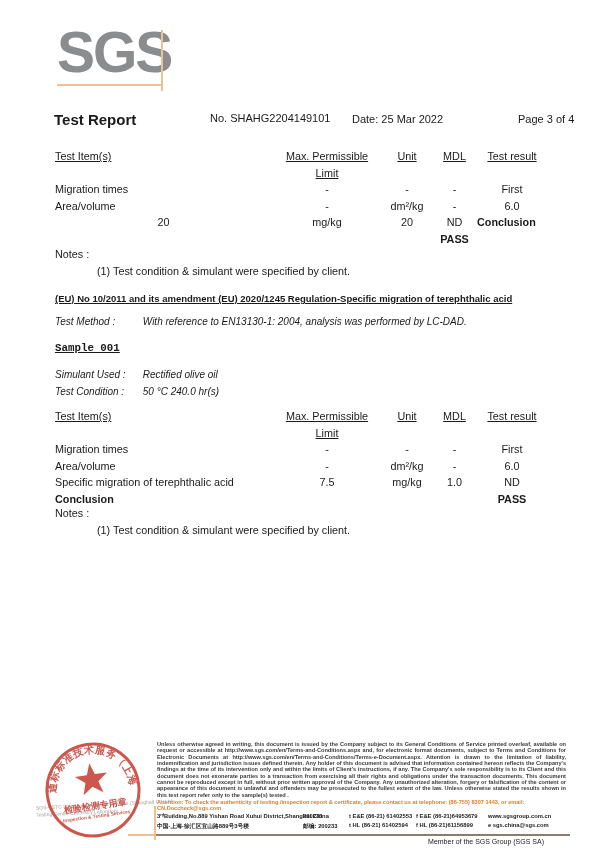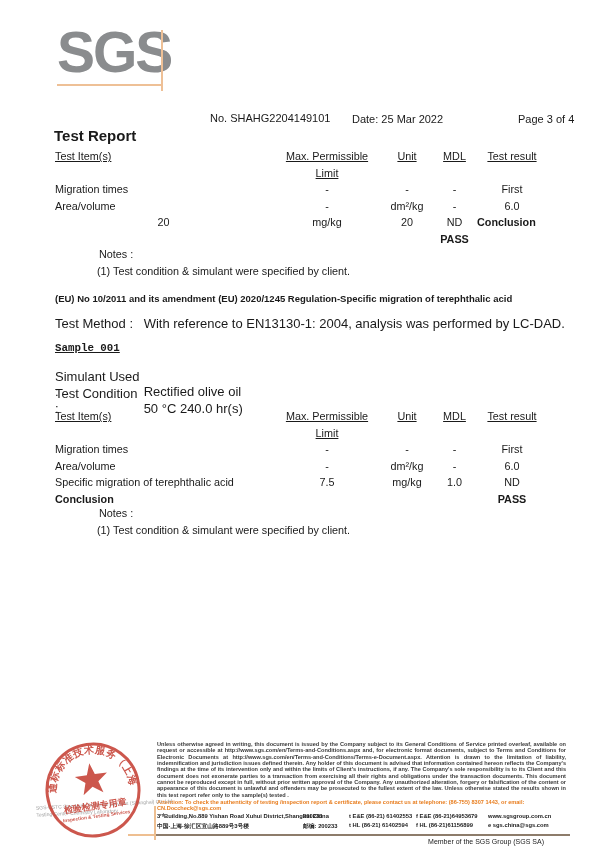--- a/index.html
+++ b/index.html
@@ -8,40 +8,40 @@
   .page { position:relative; width:600px; height:848px; background:#ffffff; overflow:hidden; }
 
   
   .logo { position:absolute; left:57px; top:22px; font-size:57px; font-weight:700;
           color:#8a8c8e; letter-spacing:-2px; line-height:60px; }
   .logo-hline { position:absolute; left:57px; top:84px; width:106px; height:2px; background:#eec096; }
   .logo-vline { position:absolute; left:161px; top:30px; width:2px; height:61px; background:#eec096; }
 
   
   .hdr { position:absolute; top:111px; left:0; width:600px; font-size:11px; }
-  .hdr .title { position:absolute; left:54px; top:16px; font-size:15px; font-weight:700; }
+  .hdr .title { position:absolute; left:54px; top:0; font-size:15px; font-weight:700; }
   .hdr .no    { position:absolute; left:210px; top:1px; }
   .hdr .date  { position:absolute; left:352px; top:2px; }
   .hdr .pg    { position:absolute; left:470px; top:2px;padding-left:48px; }
 
   
   .tbl { position:absolute; left:55px; width:492px; display:grid;
          grid-template-columns:217px 110px 50px 45px 70px; font-size:10.8px; }
   .tbl .c  { line-height:16.5px; text-align:center; }
   .tbl .l  { text-align:left; }
   .tbl .hd { text-decoration:underline; }
   .tbl .b  { font-weight:700; }
   .hd2 span { display:block; text-decoration:underline; }
 
   
-  .notes-label { position:absolute; left:55px; font-size:10.8px;margin-left:44px; }
+  .notes-label { position:absolute; left:55px; font-size:10.8px; }
   .notes-item  { position:absolute; left:97px; font-size:10.8px; }
   .sec-heading { position:absolute; left:55px; width:475px; font-size:9.5px; font-weight:700;
-                 white-space:nowrap; }
-  .kv { position:absolute; left:55px; font-size:13px; }
+                 text-decoration:underline; white-space:nowrap; }
+  .kv { position:absolute; left:55px; font-size:10px;font-style:italic; }
   .kv .k { display:inline-block; width:85px; }
   .sample { position:absolute; left:55px; font-size:10.8px; font-weight:700; text-decoration:underline; }
 
   
   .stamp-under { position:absolute; left:36px; top:801px; width:140px; font-size:5px;
                  color:#a3a3a3; line-height:6.5px; transform:rotate(-3deg); z-index:1; }
   .stamp { position:absolute; left:33px; top:738px; width:120px; height:104px;
            transform:rotate(-8deg); opacity:.85; z-index:2; }
   .legal { position:absolute; left:157px; top:741px; width:409px; font-size:5.6px; line-height:6.35px;
            font-weight:700; color:#3b3b3b; text-align:justify; }

